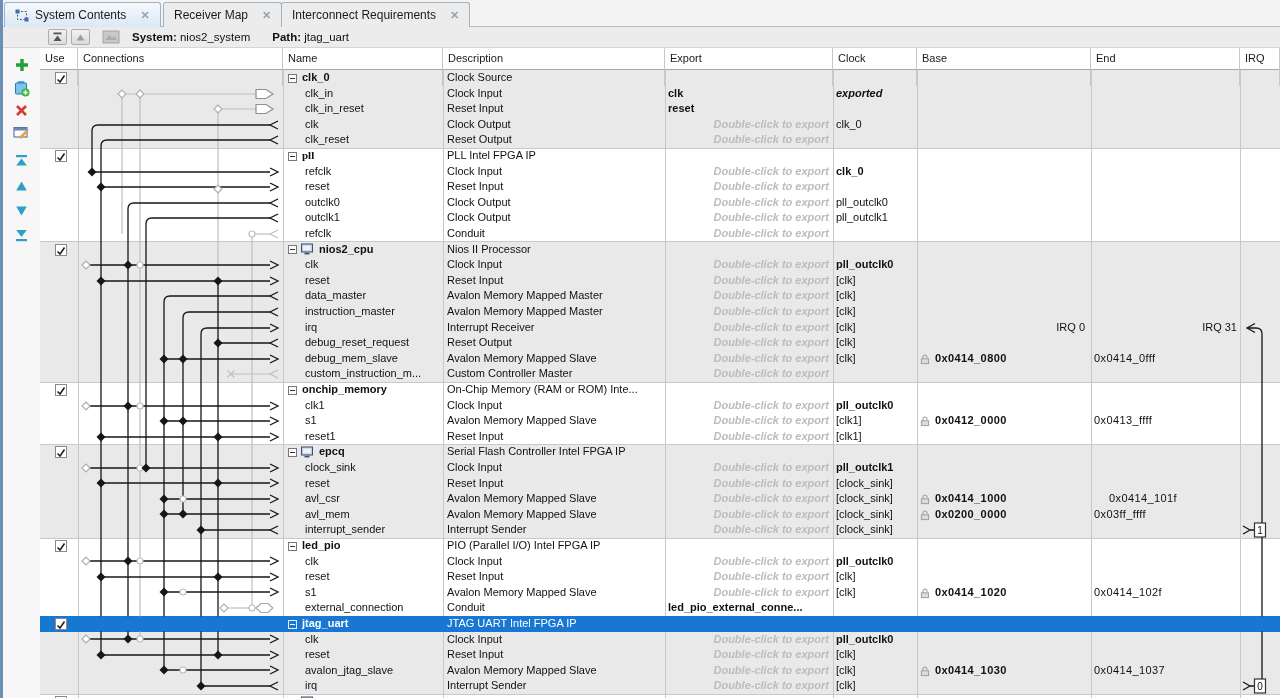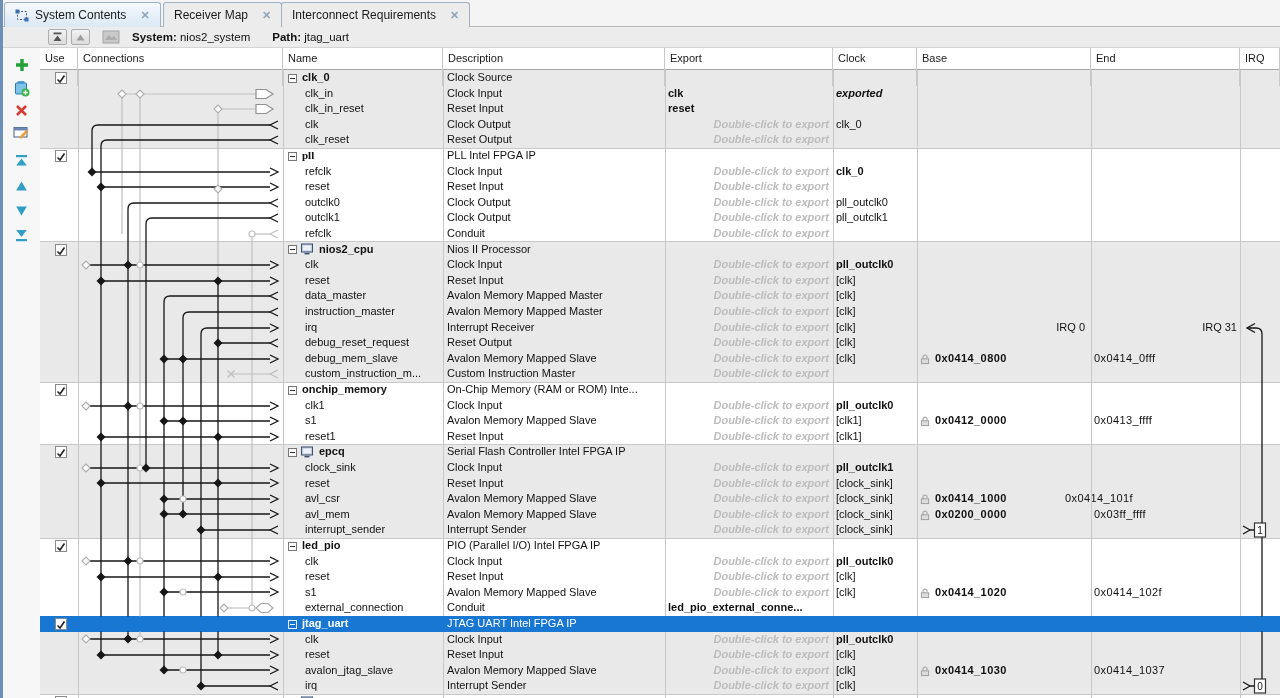--- a/index.html
+++ b/index.html
@@ -432,21 +432,21 @@
             <rect x="1.4" y="5.8" width="7.2" height="4.8" fill="#dcdcdc" stroke="#9f9f9f"></rect>
           </svg>
           <span class="addr" style="position: absolute; left: 18px; top: 0px;">0x0414_0800</span>
         </div>
         <div class="ct" style="left: 1051px; width: 149px; padding-left: 3px; letter-spacing: 0.4px;">0x0414_0fff</div>
         <div class="ct" style="left: 1200px; width: 40px;"></div>
       </div>
       <div class="trow gray" style="top: 296.4px;">
         <div class="ct" style="left: 0px; width: 38px;"></div>
         <div class="ct" style="left: 243px; width: 160px; padding-left: 22px;">custom_instruction_m...</div>
-        <div class="ct" style="left: 403px; width: 222px; padding-left: 4px;">Custom Instruction Master</div>
+        <div class="ct" style="left: 403px; width: 222px; padding-left: 4px;">Custom Controller Master</div>
         <div class="ct" style="left: 625px; width: 168px;">
           <span class="dce" style="display: block; width: 100%;">Double-click to export</span>
         </div>
         <div class="ct" style="left: 793px; width: 84px;"></div>
         <div class="ct" style="left: 877px; width: 174px;"></div>
         <div class="ct" style="left: 1051px; width: 149px;"></div>
         <div class="ct" style="left: 1200px; width: 40px;"></div>
       </div>
       <div class="trow white" style="top: 312px;">
         <div class="ct" style="left: 0px; width: 38px;">
@@ -567,21 +567,21 @@
           <span class="dce" style="display: block; width: 100%;">Double-click to export</span>
         </div>
         <div class="ct" style="left: 793px; width: 84px; padding-left: 3px;">[clock_sink]</div>
         <div class="ct" style="left: 877px; width: 174px;">
           <svg width="10" height="12" style="position: absolute; left: 3px; top: 2px;">
             <path d="M3 6 V4.2 A2 2 0 0 1 7 4.2 V5" fill="none" stroke="#a9a9a9" stroke-width="1.2"></path>
             <rect x="1.4" y="5.8" width="7.2" height="4.8" fill="#dcdcdc" stroke="#9f9f9f"></rect>
           </svg>
           <span class="addr" style="position: absolute; left: 18px; top: 0px;">0x0414_1000</span>
         </div>
-        <div class="ct" style="left: 1015px; width: 149px; padding-left: 10px; letter-spacing: 0.4px;">0x0414_101f</div>
+        <div class="ct" style="left: 1059px; width: 149px; padding-left: 10px; letter-spacing: 0.4px;">0x0414_101f</div>
         <div class="ct" style="left: 1200px; width: 40px;"></div>
       </div>
       <div class="trow gray" style="top: 436.8px;">
         <div class="ct" style="left: 0px; width: 38px;"></div>
         <div class="ct" style="left: 243px; width: 160px; padding-left: 22px;">avl_mem</div>
         <div class="ct" style="left: 403px; width: 222px; padding-left: 4px;">Avalon Memory Mapped Slave</div>
         <div class="ct" style="left: 625px; width: 168px;">
           <span class="dce" style="display: block; width: 100%;">Double-click to export</span>
         </div>
         <div class="ct" style="left: 793px; width: 84px; padding-left: 3px;">[clock_sink]</div>

